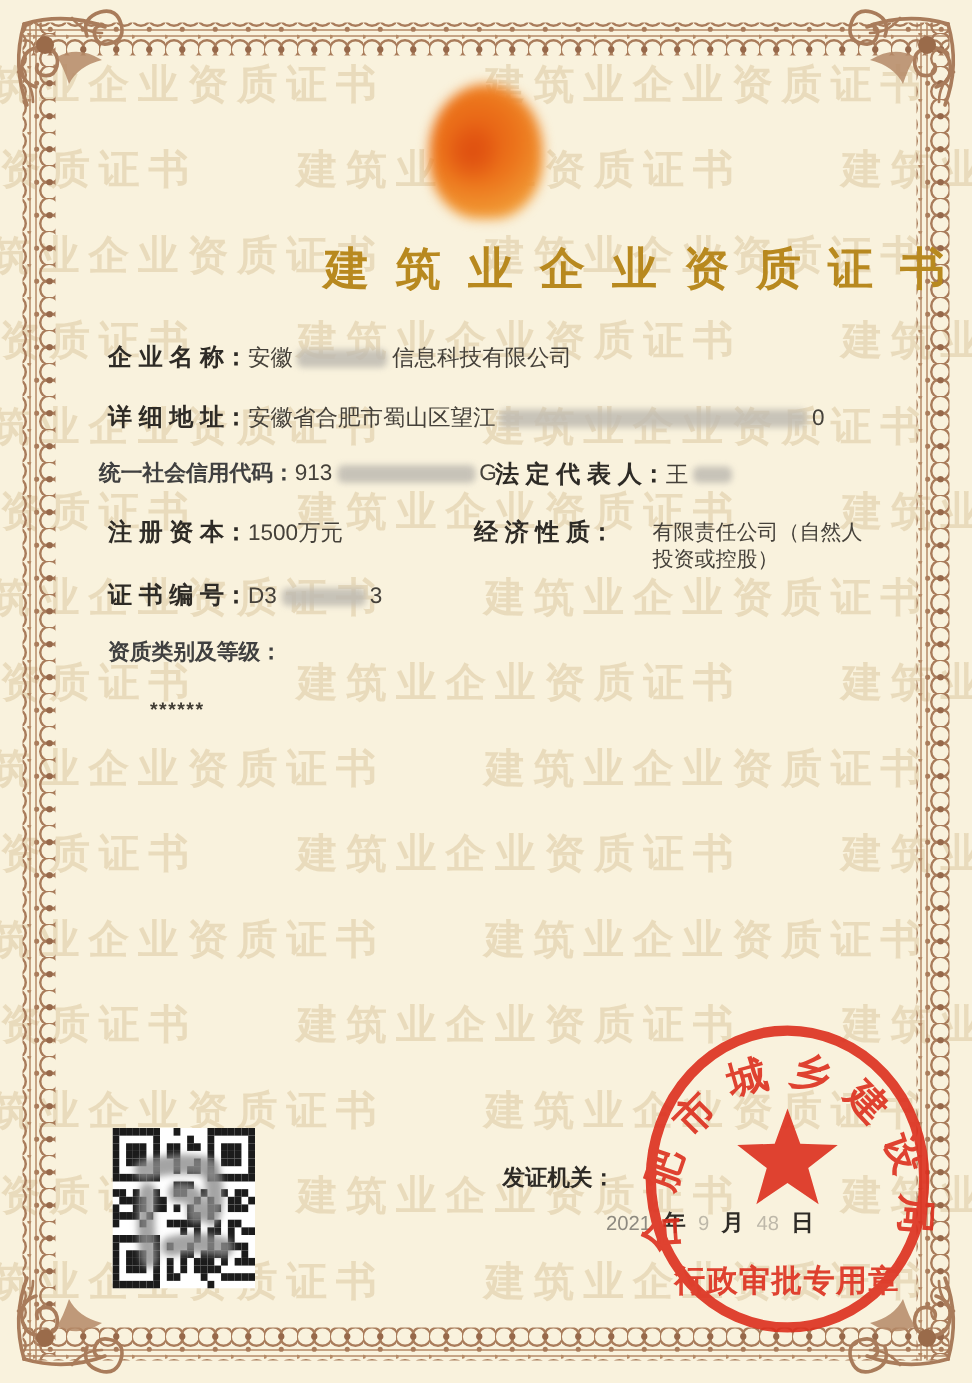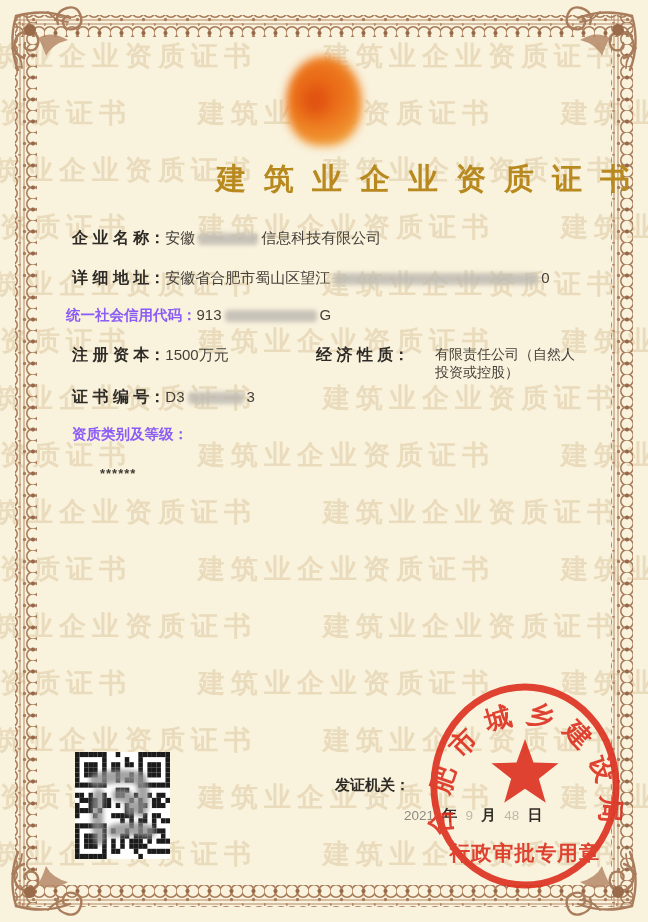--- a/index.html
+++ b/index.html
@@ -31,21 +31,21 @@
   }
   
   .title{
     position:absolute;left:0;top:159px;width:100%;z-index:3;
     text-align:right;font-size:30px;font-weight:bold;
     letter-spacing:18px;text-indent:18px;color:#b8891f;
   }
   
   .row{position:absolute;z-index:3;white-space:nowrap;}
   .lbl{font-size:16px;font-weight:bold;color:#2e2b26;}
-  .lbl-sm{font-size:14.5px;font-weight:bold;color:#8b5cf6;}
+  .lbl-sm{font-size:14.5px;font-weight:bold;color:#404040;}
   .val{font-size:15px;color:#45413a;}
   .redact{
     display:inline-block;height:12px;border-radius:4px;
     background:#bfbbb2;filter:blur(2px);opacity:.85;vertical-align:middle;
     margin:0 3px;
   }
   .rd-company{width:60px;}
   .rd-address{width:205px;}
   .rd-credit{width:92px;}
   .rd-rep{width:26px;height:11px;}
@@ -138,20 +138,23 @@
   <div class="row" style="left:72px;top:228px;">
     <span class="lbl">企 业 名 称：</span><span class="val">安徽</span><span class="redact rd-company"></span><span class="val">信息科技有限公司</span>
   </div>
 
   <div class="row" style="left:72px;top:268px;">
     <span class="lbl">详 细 地 址：</span><span class="val">安徽省合肥市蜀山区望江</span><span class="redact rd-address"></span><span class="val">0</span>
   </div>
 
   <div class="row" style="left:66px;top:306px;">
     <span class="lbl-sm">统一社会信用代码：</span><span class="val">913</span><span class="redact rd-credit"></span><span class="val">G</span>
+  </div>
+  <div class="row" style="left:330px;top:306px;">
+    <span class="lbl">法 定 代 表 人：</span><span class="val">王</span><span class="redact rd-rep"></span>
   </div>
 
   <div class="row" style="left:72px;top:345px;">
     <span class="lbl">注 册 资 本：</span><span class="val">1500万元</span>
   </div>
   <div class="row" style="left:316px;top:345px;">
     <span class="lbl">经 济 性 质：</span>
   </div>
   <div class="econ-val">
     <div>有限责任公司（自然人</div>

